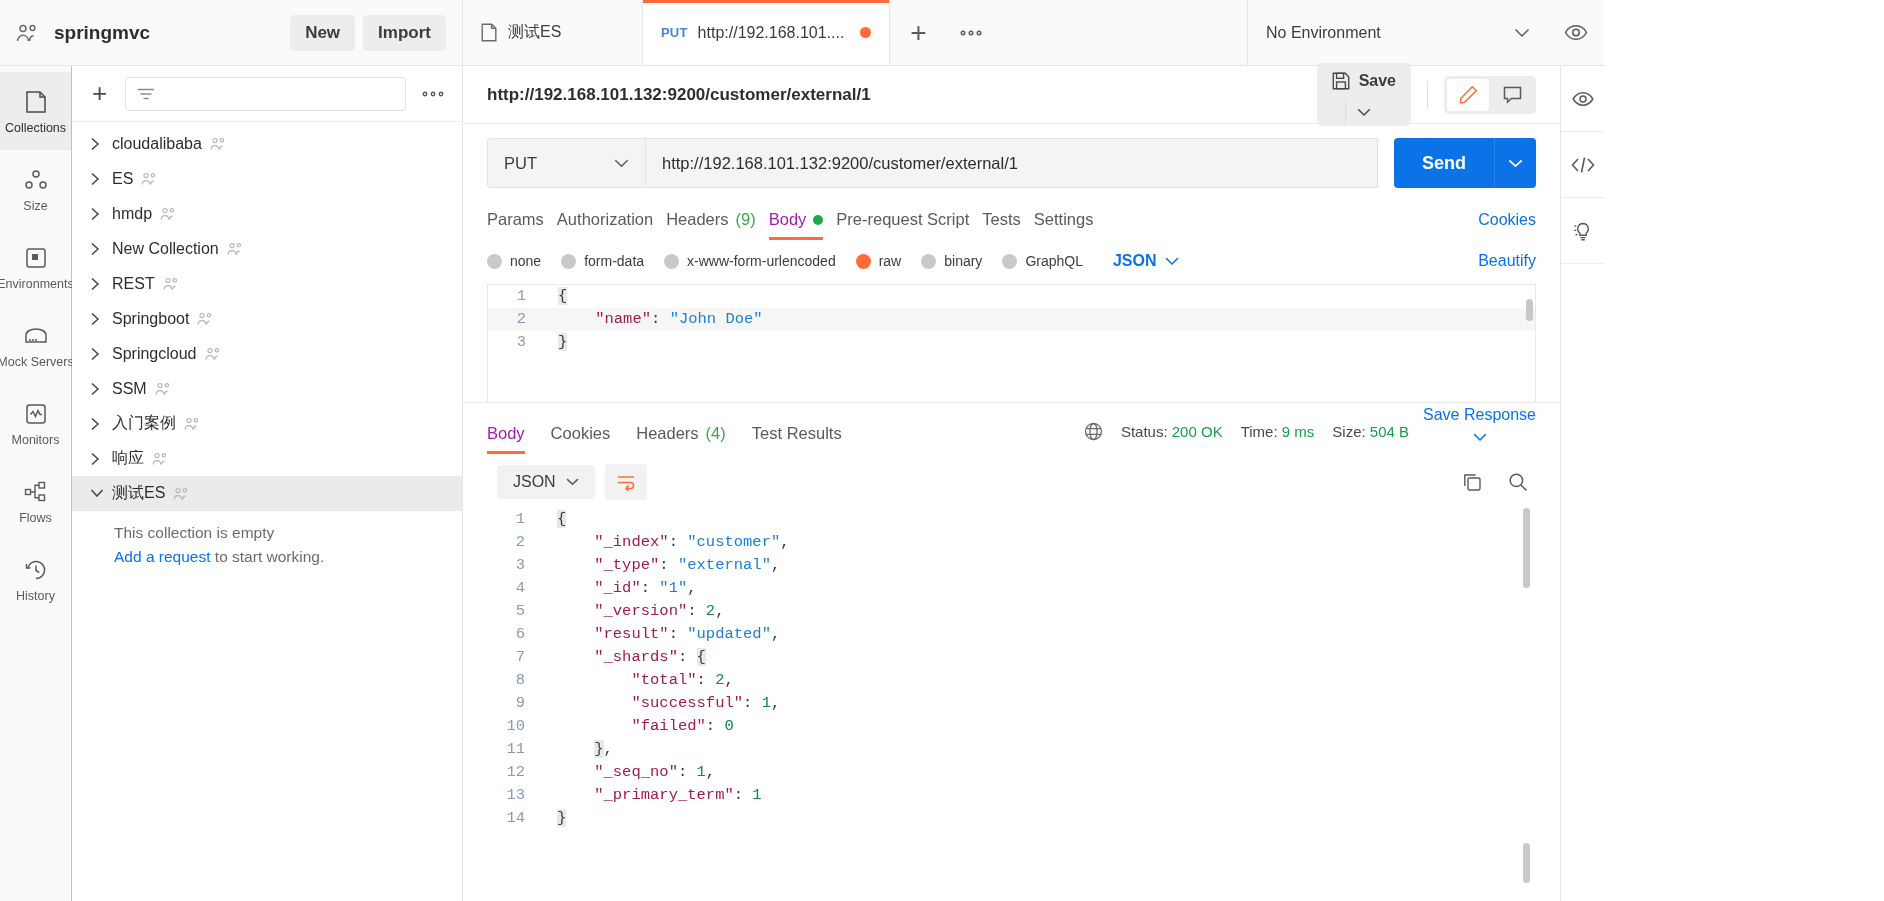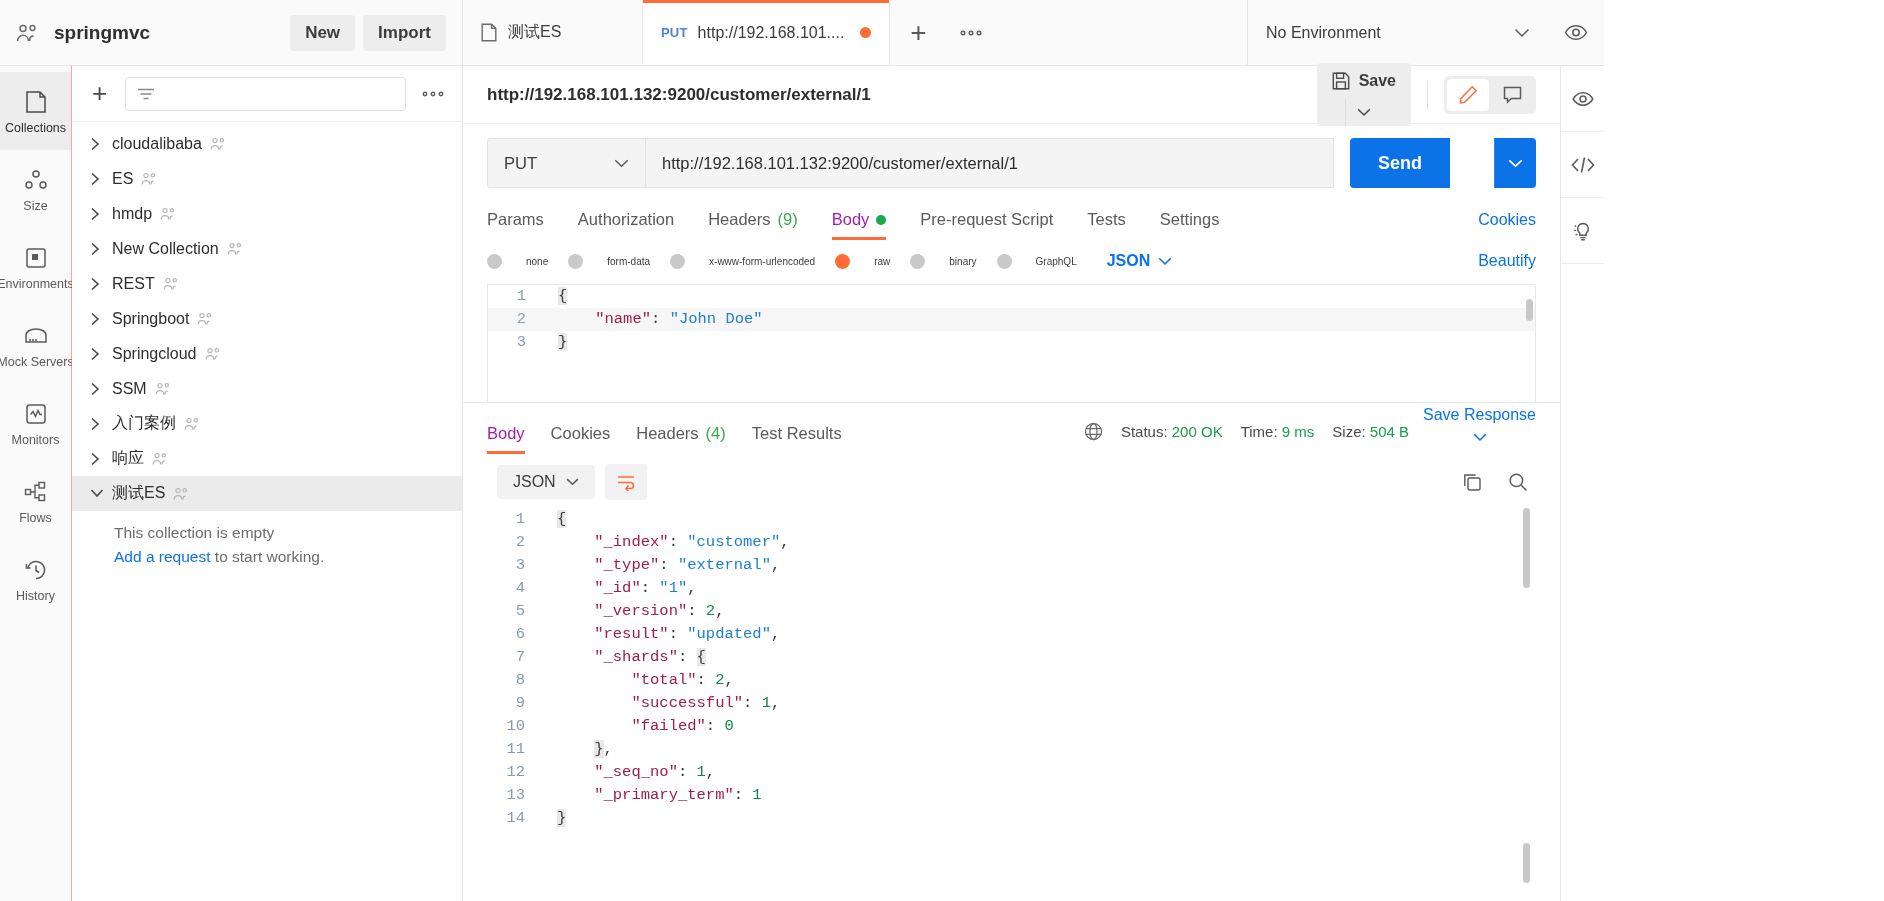--- a/index.html
+++ b/index.html
@@ -69,35 +69,35 @@
   .save-caret { padding: 9px 11px; border-left: 1px solid #dedede; color: #4a4a4a; cursor:pointer; display:flex; align-items:center;}
   .sep-v { width: 1px; height: 28px; background: #e0e0e0; margin-right: 16px; }
   .tog-group { display:flex; background:#ededed; border-radius:5px; padding:3px; gap: 2px;}
   .tog { width: 42px; height: 32px; border-radius: 4px; display: flex; align-items: center; justify-content: center; cursor: pointer; }
   .tog.on { background: #fff; }
 
   .url-row { display: flex; align-items: center; padding: 14px 24px 12px 24px; gap: 0; }
   .method-box { width: 158px; flex:0 0 158px; height: 50px; background: #f4f4f4; border: 1px solid #e2e2e2; border-right: none; border-radius: 4px 0 0 4px; display: flex; align-items: center; padding: 0 16px; cursor: pointer; }
   .method-box .m { flex: 1; font-size: 16.5px; color: #3c3c3c; }
   .url-box { flex: 1; height: 50px; background: #f4f4f4; border: 1px solid #e2e2e2; display: flex; align-items: center; padding: 0 16px; font-size: 16.5px; color: #2e2e2e; cursor: text; }
-  .send-group { display: flex; margin-left: 16px; gap: 44px; }
+  .send-group { display: flex; margin-left: 16px; }
   .send-btn { background: #0b72e7; color: #fff; font-size: 18px; font-weight: bold; padding: 0 28px; height: 50px; display: flex; align-items: center; border-radius: 4px 0 0 4px; cursor: pointer; }
   .send-caret { background: #0b72e7; color: #fff; width: 42px; height: 50px; display: flex; align-items: center; justify-content: center; border-left: 1px solid #2a84ea; border-radius: 0 4px 4px 0; cursor: pointer;}
 
-  .req-tabs { display: flex; align-items: flex-end; padding: 10px 24px 0 24px; gap: 34px; }
+  .req-tabs { display: flex; align-items: flex-end; padding: 10px 24px 0 24px; gap: 13px; }
   .rt { font-size: 16.5px; color: #5a5a5a; padding-bottom: 11px; cursor: pointer; position: relative; display:flex; align-items:center; gap:7px;}
   .rt.active { color: #a21caf; }
   .rt.active::after { content:""; position:absolute; bottom:0; left:0; right:0; height:3px; background:#ff6c37; }
   .rt .cnt { color: #3aa84a; }
   .rt .gdot { width: 10px; height: 10px; border-radius: 50%; background: #1aaa4b; }
   .rt-spacer { flex: 1; }
   .link-blue { color: #0b72e7; font-size: 16px; cursor: pointer; padding-bottom: 11px;}
 
   .body-types { display: flex; align-items: center; padding: 12px 24px 14px 24px; gap: 20px; }
-  .bt { display: flex; align-items: center; gap: 24px; font-size: 10px; color: #3c3c3c; cursor: pointer; }
+  .bt { display: flex; align-items: center; gap: 8px; font-size: 14px; color: #3c3c3c; cursor: pointer; }
   .radio { width: 15px; height: 15px; border-radius: 50%; background: #c9c9c9; }
   .radio.sel { background: #ff6c37; }
   .json-sel { display:flex; align-items:center; gap:8px; color:#0b72e7; font-size:16px; font-weight:bold; cursor:pointer; margin-left: 10px;}
   .bt-spacer { flex: 1; }
 
   
   .req-editor { margin: 0 24px; border: 1px solid #e8e8e8; border-bottom: none; height: 118px; position: relative; overflow: hidden; background: #fff;}
   .code { font-family: "Liberation Mono", monospace; font-size: 15.5px; line-height: 23px; }
   .crow { display: flex; height: 23px; }
   .gut { width: 52px; flex: 0 0 52px; text-align: right; padding-right: 14px; color: #8a9bb0; user-select: none;}

